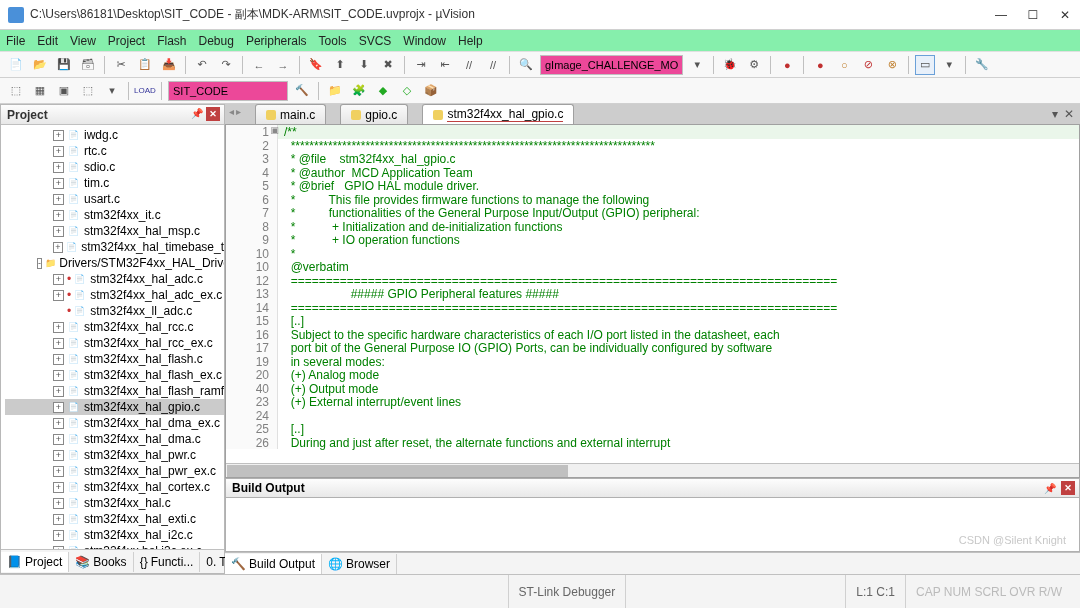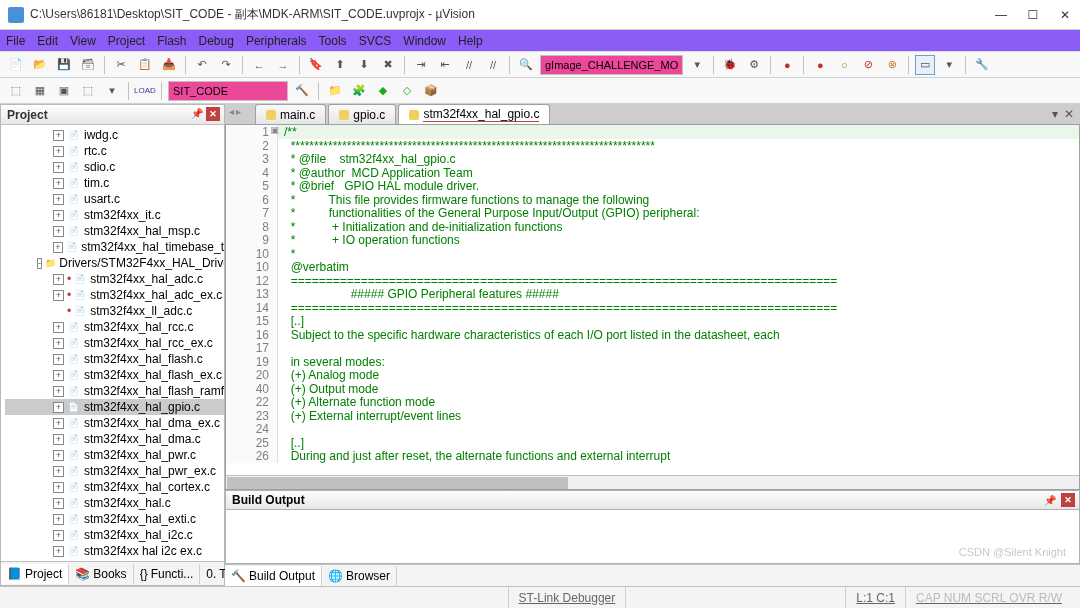--- a/index.html
+++ b/index.html
@@ -2,21 +2,21 @@
 <html><head>
 <meta charset="utf-8">
 <style>
 * { margin:0; padding:0; box-sizing:border-box; font-family:"Segoe UI",Tahoma,sans-serif; font-size:12px; }
 body { background:#f0f0f0; width:1080px; height:608px; overflow:hidden; display:flex; flex-direction:column; }
 .titlebar { height:30px; background:#fff; display:flex; align-items:center; padding:0 8px; border-bottom:1px solid #d0d0d0; }
 .titlebar .icon { width:16px; height:16px; background:#4a90d9; border-radius:2px; margin-right:6px; }
 .titlebar .title { flex:1; font-size:12px; color:#333; }
 .titlebar .ctrls { display:flex; gap:18px; }
 .titlebar .ctrls span { width:14px; text-align:center; color:#333; cursor:pointer; }
-.menubar { height:22px; background:#8b5cf6; display:flex; align-items:center; padding:0 6px; gap:12px; border-bottom:1px solid #e0e0e0; }
+.menubar { height:22px; background:#86efac; display:flex; align-items:center; padding:0 6px; gap:12px; border-bottom:1px solid #e0e0e0; }
 .menubar span { color:#222; cursor:pointer; }
 .toolbar { height:26px; background:#f8f8f8; border-bottom:1px solid #d0d0d0; display:flex; align-items:center; padding:0 6px; gap:4px; }
 .tb-btn { width:20px; height:20px; display:flex; align-items:center; justify-content:center; border:1px solid transparent; cursor:pointer; font-size:11px; color:#555; }
 .tb-sep { width:1px; height:18px; background:#c0c0c0; margin:0 2px; }
 .tb-drop { height:20px; min-width:100px; border:1px solid #c0c0c0; background:#ec4899; font-size:11px; padding:0 4px; display:flex; align-items:center; }
 .boxed { border:1px solid #6aa0d8; background:#e8f0fa; }
 .main { flex:1; display:flex; overflow:hidden; }
 .sidebar { width:225px; background:#fff; border:1px solid #b8b8b8; display:flex; flex-direction:column; }
 .side-head { height:20px; background:linear-gradient(#fdfdfd,#e8e8e8); border-bottom:1px solid #c0c0c0; display:flex; align-items:center; padding:0 6px; font-weight:bold; color:#333; position:relative; }
 .side-head .pin { position:absolute; right:20px; top:3px; font-size:10px; color:#666; }
@@ -24,42 +24,42 @@
 .tree { flex:1; overflow:auto; padding:2px 0 2px 4px; }
 .tree-item { display:flex; align-items:center; height:16px; padding-left:0; white-space:nowrap; cursor:pointer; }
 .tree-item .tw { display:inline-block; width:11px; height:11px; border:1px solid #888; text-align:center; line-height:9px; font-size:9px; color:#555; margin-right:3px; background:#fff; }
 .tree-item .fi { width:14px; height:12px; margin-right:3px; display:inline-flex; align-items:center; justify-content:center; font-size:9px; }
 .tree-item.sel { background:#cbcbcb; }
 .side-tabs { height:24px; background:#f4f4f4; border-top:1px solid #c0c0c0; display:flex; align-items:center; }
 .side-tab { padding:3px 6px; display:flex; align-items:center; gap:3px; border-right:1px solid #d0d0d0; cursor:pointer; font-size:11px; }
 .side-tab.active { background:#fff; }
 .editor-area { flex:1; display:flex; flex-direction:column; background:#cdcdcd; position:relative; }
 .codetabs { height:20px; display:flex; align-items:flex-end; padding-left:30px; gap:0; position:relative; }
-.codetab { height:20px; padding:0 10px; display:flex; align-items:center; gap:4px; background:linear-gradient(#fafafa,#e6e6e6); border:1px solid #a0a0a0; border-bottom:none; border-radius:3px 3px 0 0; margin-right:2px; cursor:pointer; font-size:11px; }
+.codetab { height:20px; padding:0 10px; display:flex; align-items:center; gap:4px; background:linear-gradient(#fafafa,#e6e6e6); border:1px solid #a0a0a0; border-bottom:none; border-radius:3px 3px 0 0; margin-right:14px; cursor:pointer; font-size:11px; }
 .codetab.active { background:#fff; }
 .codetab .dot { width:10px; height:10px; border-radius:2px; }
 .codetabs .left-arrows { position:absolute; left:4px; top:2px; display:flex; gap:2px; }
 .codetabs .left-arrows span { font-size:10px; color:#888; }
 .codetabs .right-ctrls { position:absolute; right:6px; top:3px; display:flex; gap:6px; font-size:11px; color:#555; }
 .code-body { flex:1; background:#fff; border:1px solid #a0a0a0; overflow:hidden; position:relative; font-family:Consolas,"Courier New",monospace; }
 .code-lines { overflow:auto; height:calc(100% - 14px); }
 .code-line { display:flex; height:13.5px; white-space:pre; }
 .gutter { width:52px; text-align:right; padding-right:8px; color:#808080; background:#fafafa; border-right:1px solid #e0e0e0; flex-shrink:0; position:relative; }
 .code-line:first-child .gutter::after { content:"▣"; position:absolute; right:-2px; font-size:9px; color:#888; }
 .code-line:first-child { background:#eaf6ea; }
 .code-txt { padding-left:6px; color:#008000; }
 .hscroll { position:absolute; bottom:0; left:0; right:0; height:14px; background:#f0f0f0; border-top:1px solid #c0c0c0; }
 .hscroll .thumb { height:12px; width:40%; background:#c0c0c0; margin:1px 0 0 1px; }
 .build-panel { height:96px; display:flex; flex-direction:column; }
 .build-head { height:20px; background:linear-gradient(#fdfdfd,#e8e8e8); border:1px solid #b0b0b0; display:flex; align-items:center; padding:0 6px; font-weight:bold; position:relative; }
 .build-head .pin { position:absolute; right:22px; font-size:10px; color:#666; }
 .build-head .close { position:absolute; right:4px; width:14px; height:14px; background:#c04040; color:#fff; text-align:center; line-height:14px; font-size:9px; }
 .build-body { flex:1; background:#fff; border:1px solid #b0b0b0; border-top:none; }
 .bottom-tabs { height:22px; background:#f4f4f4; border-top:1px solid #c0c0c0; display:flex; align-items:center; }
-.statusbar { height:22px; background:#f4f4f4; border-top:1px solid #c0c0c0; display:flex; align-items:center; font-size:11px; color:#666; padding:0 8px;text-decoration:underline; }
+.statusbar { height:34px; background:#f4f4f4; border-top:1px solid #c0c0c0; display:flex; align-items:center; font-size:11px; color:#666; padding:0 8px; }
 .statusbar .seg { padding:0 10px; border-left:1px solid #d0d0d0; height:100%; display:flex; align-items:center; }
 .watermark { position:absolute; right:14px; bottom:28px; color:#c8c8c8; font-size:11px; pointer-events:none; }
 .red-underline { border-bottom:1px solid #c04040; }
 </style>
 </head>
 <body>
 
 <div class="titlebar">
   <div class="icon"></div>
   <div class="title">C:\Users\86181\Desktop\SIT_CODE - 副本\MDK-ARM\SIT_CODE.uvprojx - µVision</div>
@@ -351,25 +351,24 @@
           <div class="code-line"><div class="gutter">7</div><div class="code-txt">  *          functionalities of the General Purpose Input/Output (GPIO) peripheral:</div></div>
           <div class="code-line"><div class="gutter">8</div><div class="code-txt">  *           + Initialization and de-initialization functions</div></div>
           <div class="code-line"><div class="gutter">9</div><div class="code-txt">  *           + IO operation functions</div></div>
           <div class="code-line"><div class="gutter">10</div><div class="code-txt">  *</div></div>
           <div class="code-line"><div class="gutter">10</div><div class="code-txt">  @verbatim</div></div>
           <div class="code-line"><div class="gutter">12</div><div class="code-txt">  ==============================================================================</div></div>
           <div class="code-line"><div class="gutter">13</div><div class="code-txt">                    ##### GPIO Peripheral features #####</div></div>
           <div class="code-line"><div class="gutter">14</div><div class="code-txt">  ==============================================================================</div></div>
           <div class="code-line"><div class="gutter">15</div><div class="code-txt">  [..]</div></div>
           <div class="code-line"><div class="gutter">16</div><div class="code-txt">  Subject to the specific hardware characteristics of each I/O port listed in the datasheet, each</div></div>
-          <div class="code-line"><div class="gutter">17</div></div>
+          <div class="code-line"><div class="gutter">17</div><div class="code-txt">  port bit of the General Purpose IO (GPIO) Ports, can be individually configured by software</div></div>
           <div class="code-line"><div class="gutter">19</div><div class="code-txt">  in several modes:</div></div>
           <div class="code-line"><div class="gutter">20</div><div class="code-txt">  (+) Analog mode</div></div>
           <div class="code-line"><div class="gutter">40</div><div class="code-txt">  (+) Output mode</div></div>
-          <div class="code-line"><div class="gutter">22</div><div class="code-txt">  (+) Alternate function mode</div></div>
           <div class="code-line"><div class="gutter">23</div><div class="code-txt">  (+) External interrupt/event lines</div></div>
           <div class="code-line"><div class="gutter">24</div><div class="code-txt"></div></div>
           <div class="code-line"><div class="gutter">25</div><div class="code-txt">  [..]</div></div>
           <div class="code-line"><div class="gutter">26</div><div class="code-txt">  During and just after reset, the alternate functions and external interrupt</div></div>
         </div>
       <div class="hscroll">
           <div class="thumb"></div>
         </div>
     </div>
 

